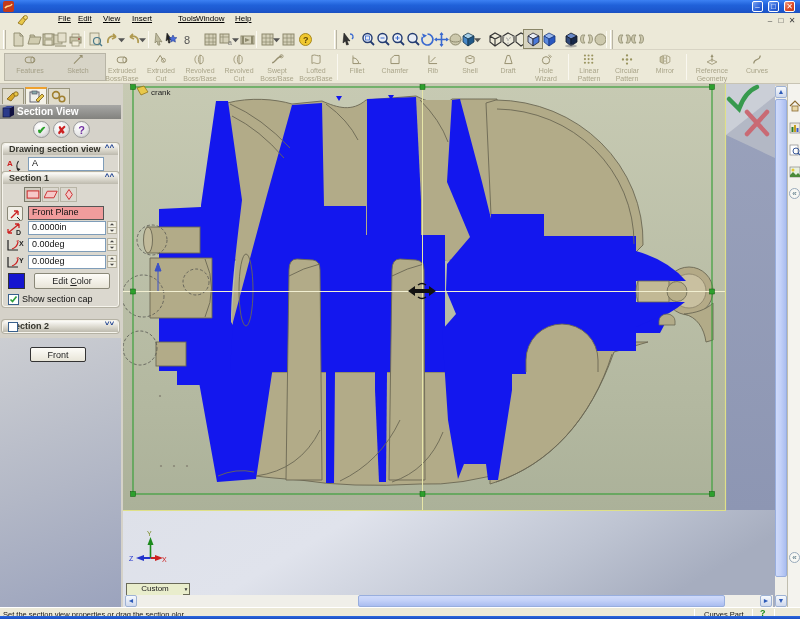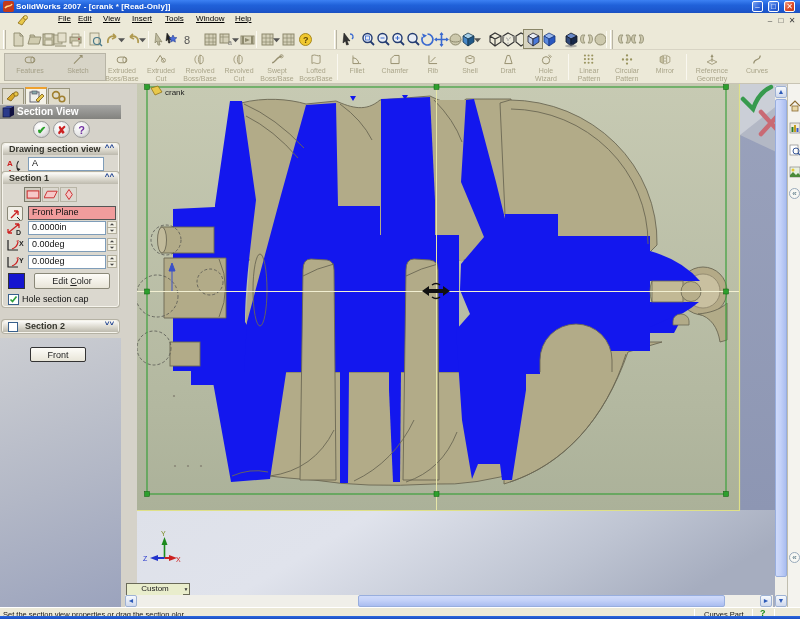--- a/index.html
+++ b/index.html
@@ -35,55 +35,54 @@
 .tab.active { background:#f4f2e8; border-top:2px solid #efa12d; height:17px; top:3px; }
 #pmhdr { position:absolute; left:0px; top:21px; width:121px; height:14px; background:linear-gradient(180deg,#a7a7a5,#82827e); color:#fff; font-weight:bold; font-size:10px; line-height:14px; }
 .cir { position:absolute; width:17px; height:17px; border-radius:50%; background:radial-gradient(circle at 35% 30%, #ffffff 0%, #e8e8e8 55%, #b9b9b9 100%); border:1px solid #9a9a9a; text-align:center; font-weight:bold; font-size:11px; line-height:16px; }
 .grp { position:absolute; left:2px; width:117px; background:#dbd8cf; border:1px solid #f6f4ec; box-shadow:0 0 0 1px #b5b2a4; border-radius:3px; }
 .ghdr { position:relative; height:11px; background:linear-gradient(180deg,#fcfbf8 0%,#d8d5ca 60%,#bdbaae 100%); border-radius:3px 3px 0 0; font-size:9px; font-weight:bold; color:#33332b; padding-left:6px; line-height:11px; }
 .chev { position:absolute; right:3px; top:0px; width:11px; height:10px; color:#1b3f8f; font-size:8px; line-height:5px; font-weight:bold; text-align:center; }
 .fld { position:absolute; background:#fff; border:1px solid #7f9db9; font-size:9px; line-height:11px; padding-left:3px; color:#111; }
 .spin { position:absolute; width:10px; height:13px; }
 .btn { position:absolute; background:linear-gradient(180deg,#fdfcf8 0%,#e8e5d8 100%); border:1px solid #8a8878; border-radius:2px; text-align:center; font-size:9px; color:#222; }
 
-#vp { position:absolute; left:137px; top:0px; width:652px; height:523px; overflow:hidden; }
+#vp { position:absolute; left:123px; top:0px; width:652px; height:523px; overflow:hidden; }
 
 #vsb { position:absolute; left:775px; top:2px; width:12px; height:521px; background:#f0efe9; }
 #task { position:absolute; left:787px; top:0px; width:13px; height:523px; background:#f4f3ee; border-left:1px solid #c0bdae; }
 .sbtn { position:absolute; left:0; width:12px; height:12px; background:linear-gradient(180deg,#f6f9fd,#cfd8ec); border:1px solid #9eb2d4; border-radius:2px; color:#2e5bb8; font-size:7px; text-align:center; line-height:10px; }
 
 #custom { left:126px; top:583px; width:58px; height:16px; background:#e9edcc; border:1px solid #6a6a58; font-size:8px; line-height:10px; text-align:center; color:#222; }
 #custdrop { left:183px; top:583px; width:7px; height:12px; background:#e9edcc; border:1px solid #6a6a58; border-left:none; font-size:5px; text-align:center; line-height:11px; color:#333; }
 #hsb { left:125px; top:595px; width:648px; height:12px; background:#f0efe9; }
 #status { left:0; top:607px; width:800px; height:12px; background:#ece9d8; border-top:1px solid #fff; font-size:7.5px; color:#111; }
 #statusblue { left:0; top:616px; width:800px; height:3px; background:linear-gradient(180deg,#2a66e0,#1b4fc0); }
 </style>
 </head>
 <body>
 <div id="root">
   <div id="title" class="abs">
     <svg class="abs" style="left:3px;top:1px" width="11" height="11" viewBox="0 0 11 11">
         <rect x="0" y="0" width="11" height="11" rx="2" fill="#c43a1a"></rect>
         <path d="M2 7 C5 3 7 7 9 3" stroke="#ffd890" stroke-width="1.6" fill="none"></path>
       </svg>
-    <div class="txt">SolidWorks 2007  -  [crank * [Read-Only]]</div>
     <div class="tbtn" style="left:752px">–</div>
     <div class="tbtn" style="left:768px">□</div>
     <div class="tbtn close" style="left:784px">✕</div>
   </div>
   <div id="menubar" class="abs">
     <svg class="abs" style="left:16px;top:1px" width="13" height="12" viewBox="0 0 13 12">
         <path d="M2 9 L8 2 L11 4 L6 11 Z" fill="#e8c84a" stroke="#8a6a10" stroke-width="0.8"></path>
         <circle cx="9.5" cy="3.5" r="2" fill="#f0d870" stroke="#8a6a10" stroke-width="0.7"></circle>
       </svg>
     <span class="m" style="left:58px"><span class="u">F</span>ile</span>
     <span class="m" style="left:78px"><span class="u">E</span>dit</span>
     <span class="m" style="left:103px"><span class="u">V</span>iew</span>
     <span class="m" style="left:132px"><span class="u">I</span>nsert</span>
-    <span class="m" style="left:165px"><span class="u">T</span>ools</span>
+    <span class="m" style="left:178px"><span class="u">T</span>ools</span>
     <span class="m" style="left:196px"><span class="u">W</span>indow</span>
     <span class="m" style="left:235px"><span class="u">H</span>elp</span>
     <div class="cbtn" style="left:765px">–</div>
     <div class="cbtn" style="left:776px">□</div>
     <div class="cbtn" style="left:787px">✕</div>
   </div>
   <div id="tb1" class="abs">
       <div style="position:absolute;left:3px;top:3px;width:3px;height:19px;border-left:1px solid #fff;border-right:1px solid #b8b4a4"></div>
 <svg style="position:absolute;left:10px;top:4px" width="17" height="17" viewBox="0 0 17 17">
         <path d="M4 2 L10 2 L13 5 L13 15 L4 15 Z" fill="#d8d4bc" stroke="#8e8a6e" stroke-width="0.9"></path>
@@ -638,21 +637,21 @@
         <div style="position:absolute;left:57px;top:14px;width:17px;height:15px;border:1px solid #b8b5a6;background:#dbd8cf"></div>
         <svg style="position:absolute;left:61px;top:16px" width="10" height="11" viewBox="0 0 12 12">
             <path d="M6 0 L10 6 L6 12 L2 6 Z" fill="#f6c8c8" stroke="#cc3333" stroke-width="1.2"></path>
           </svg>
         <div style="position:absolute;left:4px;top:33px;width:16px;height:15px;border:1px solid #8a8878;background:#f0eee6;border-radius:2px">
           <svg width="14" height="13" viewBox="0 0 14 13">
               <path d="M3 10 L10 3 M10 3 L6 3 M10 3 L10 7" stroke="#cc2222" stroke-width="1.4" fill="none"></path>
               <path d="M9 9 L12 12" stroke="#222" stroke-width="1" fill="none"></path>
             </svg>
         </div>
-        <div class="fld" style="left:25px;top:33px;width:88px;height:14px;background:#f19c9c;border-color:#555">Front Plane</div>
+        <div class="fld" style="left:25px;top:33px;width:76px;height:14px;background:#f19c9c;border-color:#555">Front Plane</div>
         <svg style="position:absolute;left:3px;top:48px" width="18" height="15" viewBox="0 0 18 15">
             <path d="M2 12 L13 3 M13 3 L9 3 M13 3 L13 7 M2 12 L2 8 M2 12 L6 12" stroke="#cc2222" stroke-width="1.3" fill="none"></path>
             <text x="10" y="14" font-size="7" font-weight="bold" fill="#222">D</text>
           </svg>
         <div class="fld" style="left:25px;top:48px;width:78px;height:14px">0.0000in</div>
         <svg class="spin" style="position:absolute;left:104px;top:48px" width="11" height="15" viewBox="0 0 11 15">
             <rect x="0.5" y="0.5" width="10" height="7" fill="#f2f0e4" stroke="#aca894"></rect>
             <rect x="0.5" y="7.5" width="10" height="7" fill="#f2f0e4" stroke="#aca894"></rect>
             <path d="M5.5 2.5 L3 5 L8 5 Z" fill="#444"></path>
             <path d="M5.5 12.5 L3 10 L8 10 Z" fill="#444"></path>
@@ -683,25 +682,25 @@
             <path d="M5.5 2.5 L3 5 L8 5 Z" fill="#444"></path>
             <path d="M5.5 12.5 L3 10 L8 10 Z" fill="#444"></path>
           </svg>
         <div style="position:absolute;left:5px;top:100px;width:17px;height:16px;background:#1515cf;border:1px solid #333"></div>
         <div class="btn" style="left:31px;top:100px;width:76px;height:16px;line-height:15px">Edit <span style="text-decoration:underline">C</span>olor</div>
         <div style="position:absolute;left:5px;top:121px;width:11px;height:11px;background:#fff;border:1px solid #38608c">
             <svg style="display:block" width="9" height="9" viewBox="0 0 9 9">
               <path d="M1.5 4.5 L3.5 6.5 L7.5 1.5" stroke="#2fa03c" stroke-width="1.7" fill="none"></path>
             </svg>
           </div>
-        <div style="position:absolute;left:19px;top:121px;font-size:9px;color:#111">Hole section cap</div>
+        <div style="position:absolute;left:19px;top:121px;font-size:9px;color:#111">Show section cap</div>
       </div>
 
       <div class="grp" style="top:236px;height:13px">
-        <div class="ghdr" style="padding-left:22px">Section 2<span class="chev">˅˅</span>
+        <div class="ghdr" style="padding-left:6px">Section 2<span class="chev">˅˅</span>
           <div style="position:absolute;left:5px;top:1px;width:10px;height:10px;background:#fff;border:1px solid #38608c"></div>
         </div>
       </div>
       <div id="paneldeep"></div>
       <div class="btn" style="left:30px;top:263px;width:56px;height:15px;line-height:14px;border-color:#333;z-index:3">Front</div>
     </div>
     <div id="vsb">
   <div class="sbtn" style="top:0px">▲</div>
   <div style="position:absolute;left:0;top:13px;width:12px;height:478px;background:linear-gradient(90deg,#cfdafa,#c3d1f8 45%,#aabdf0);border:1px solid #98aede;border-radius:2px"></div>
   <div class="sbtn" style="top:509px">▼</div>

